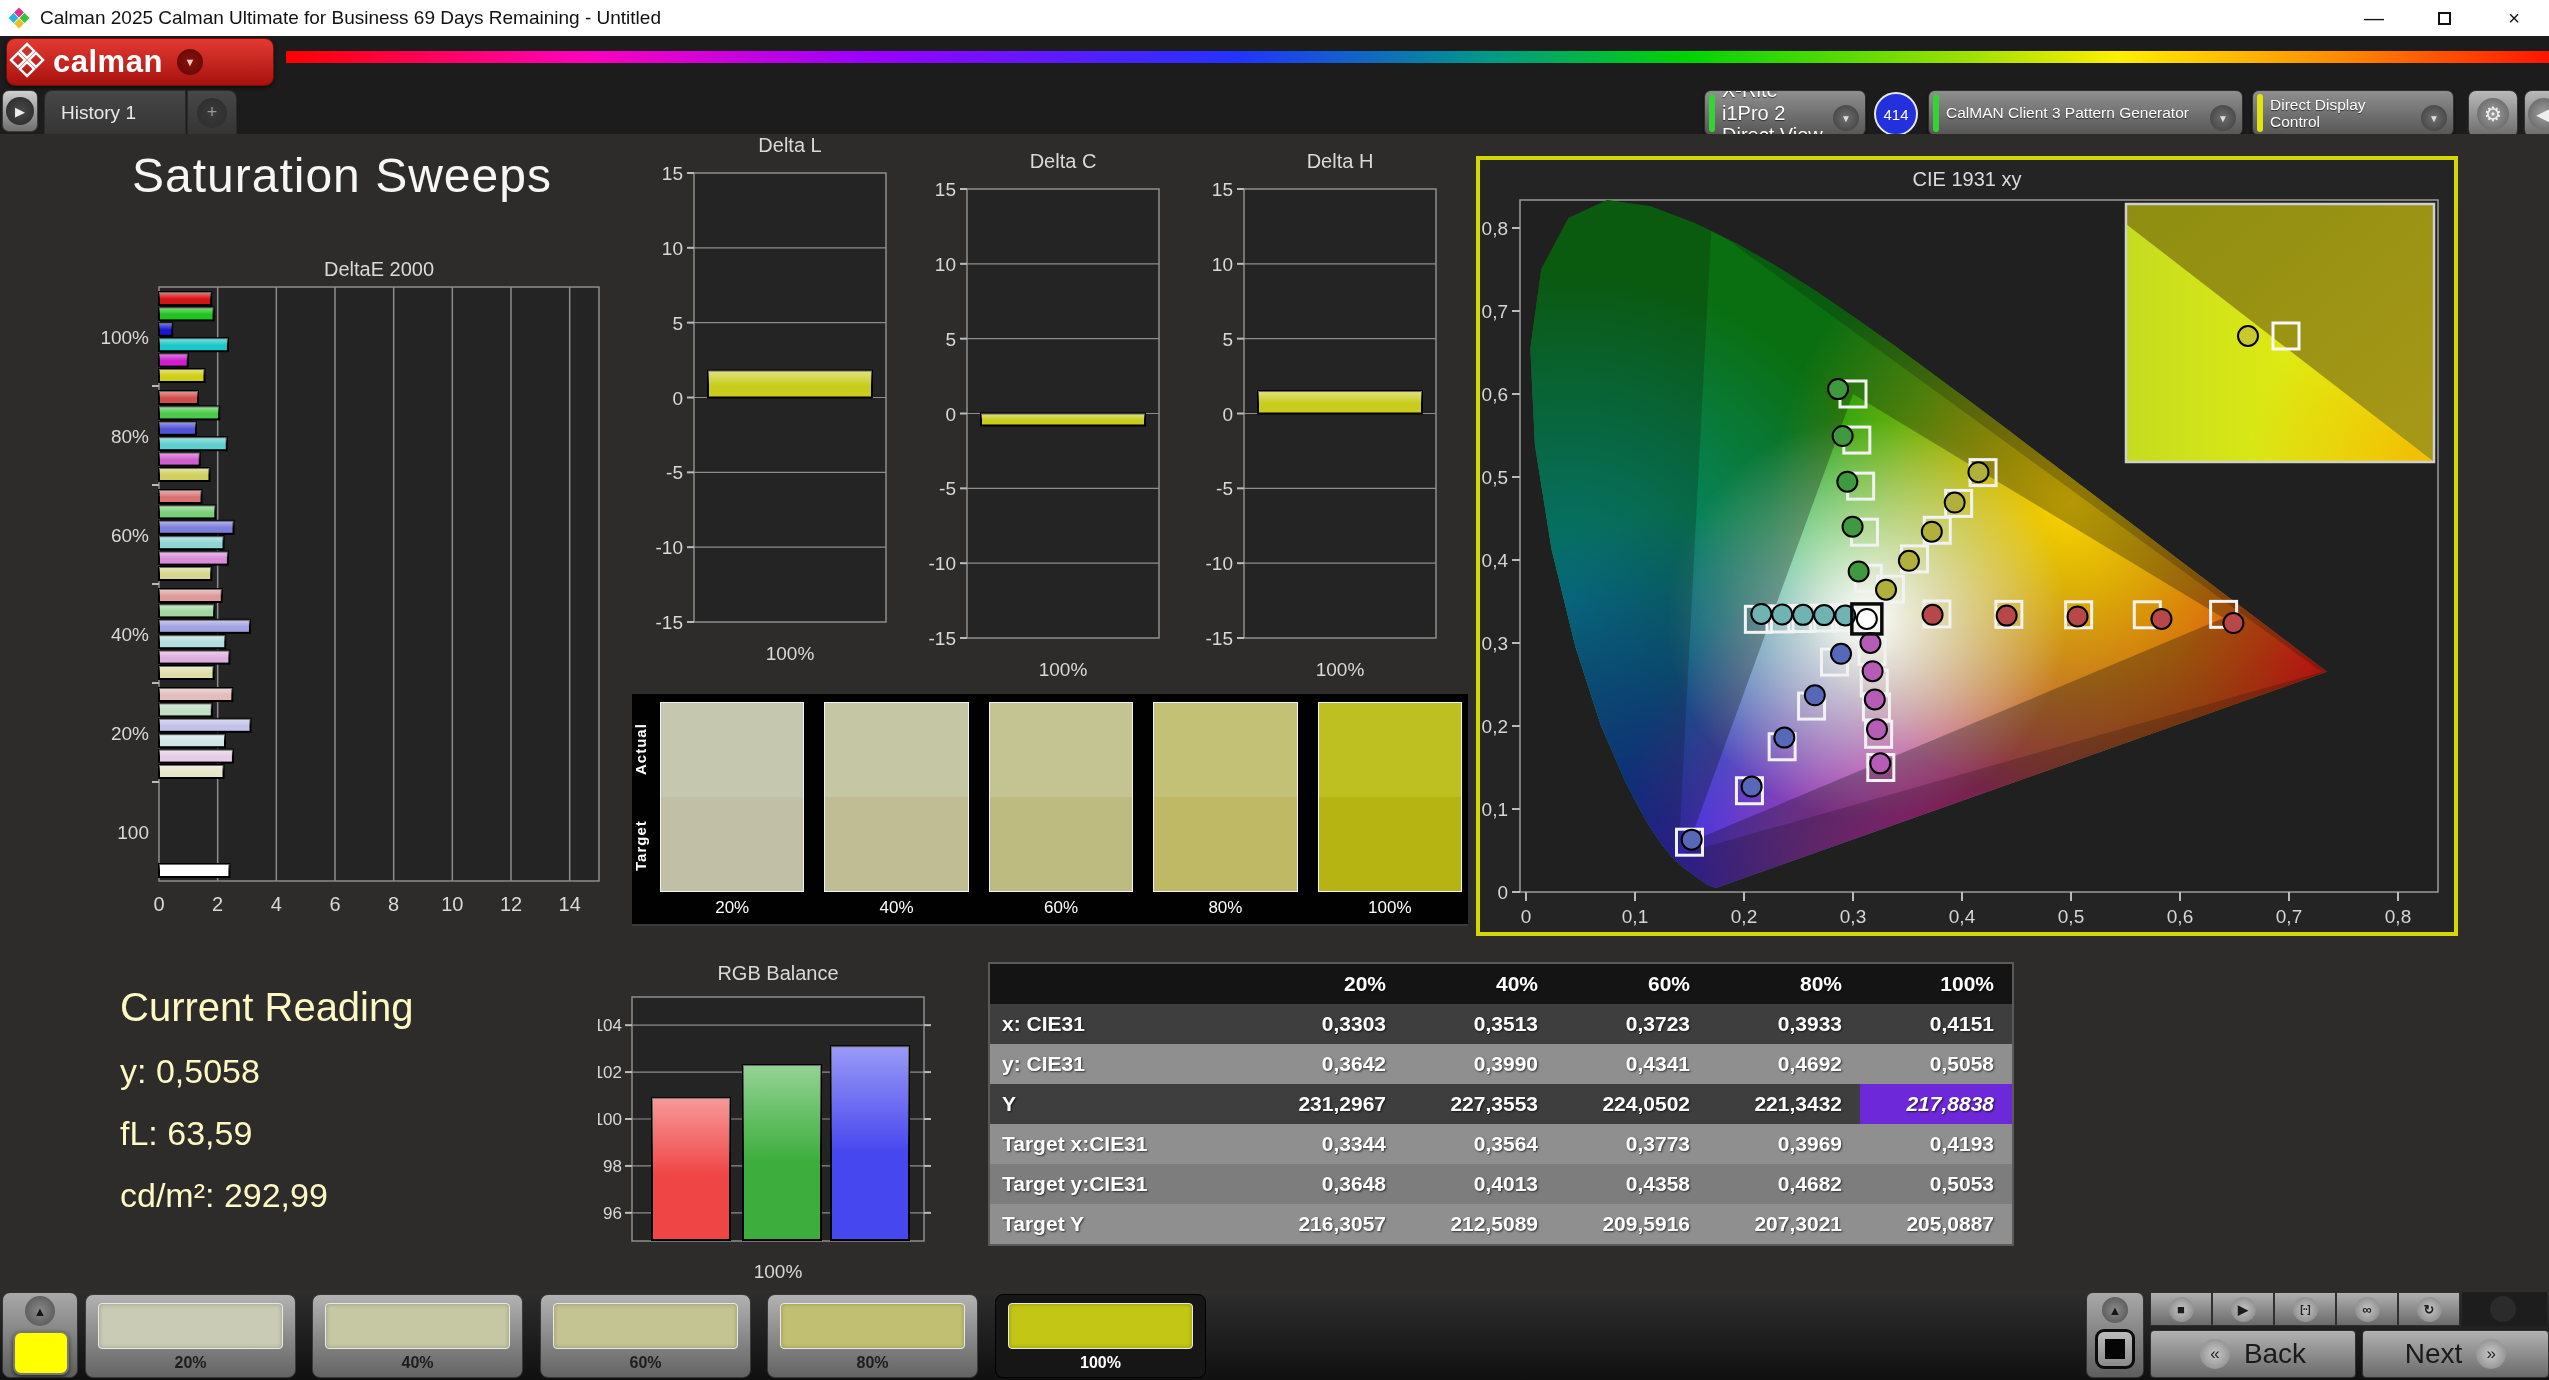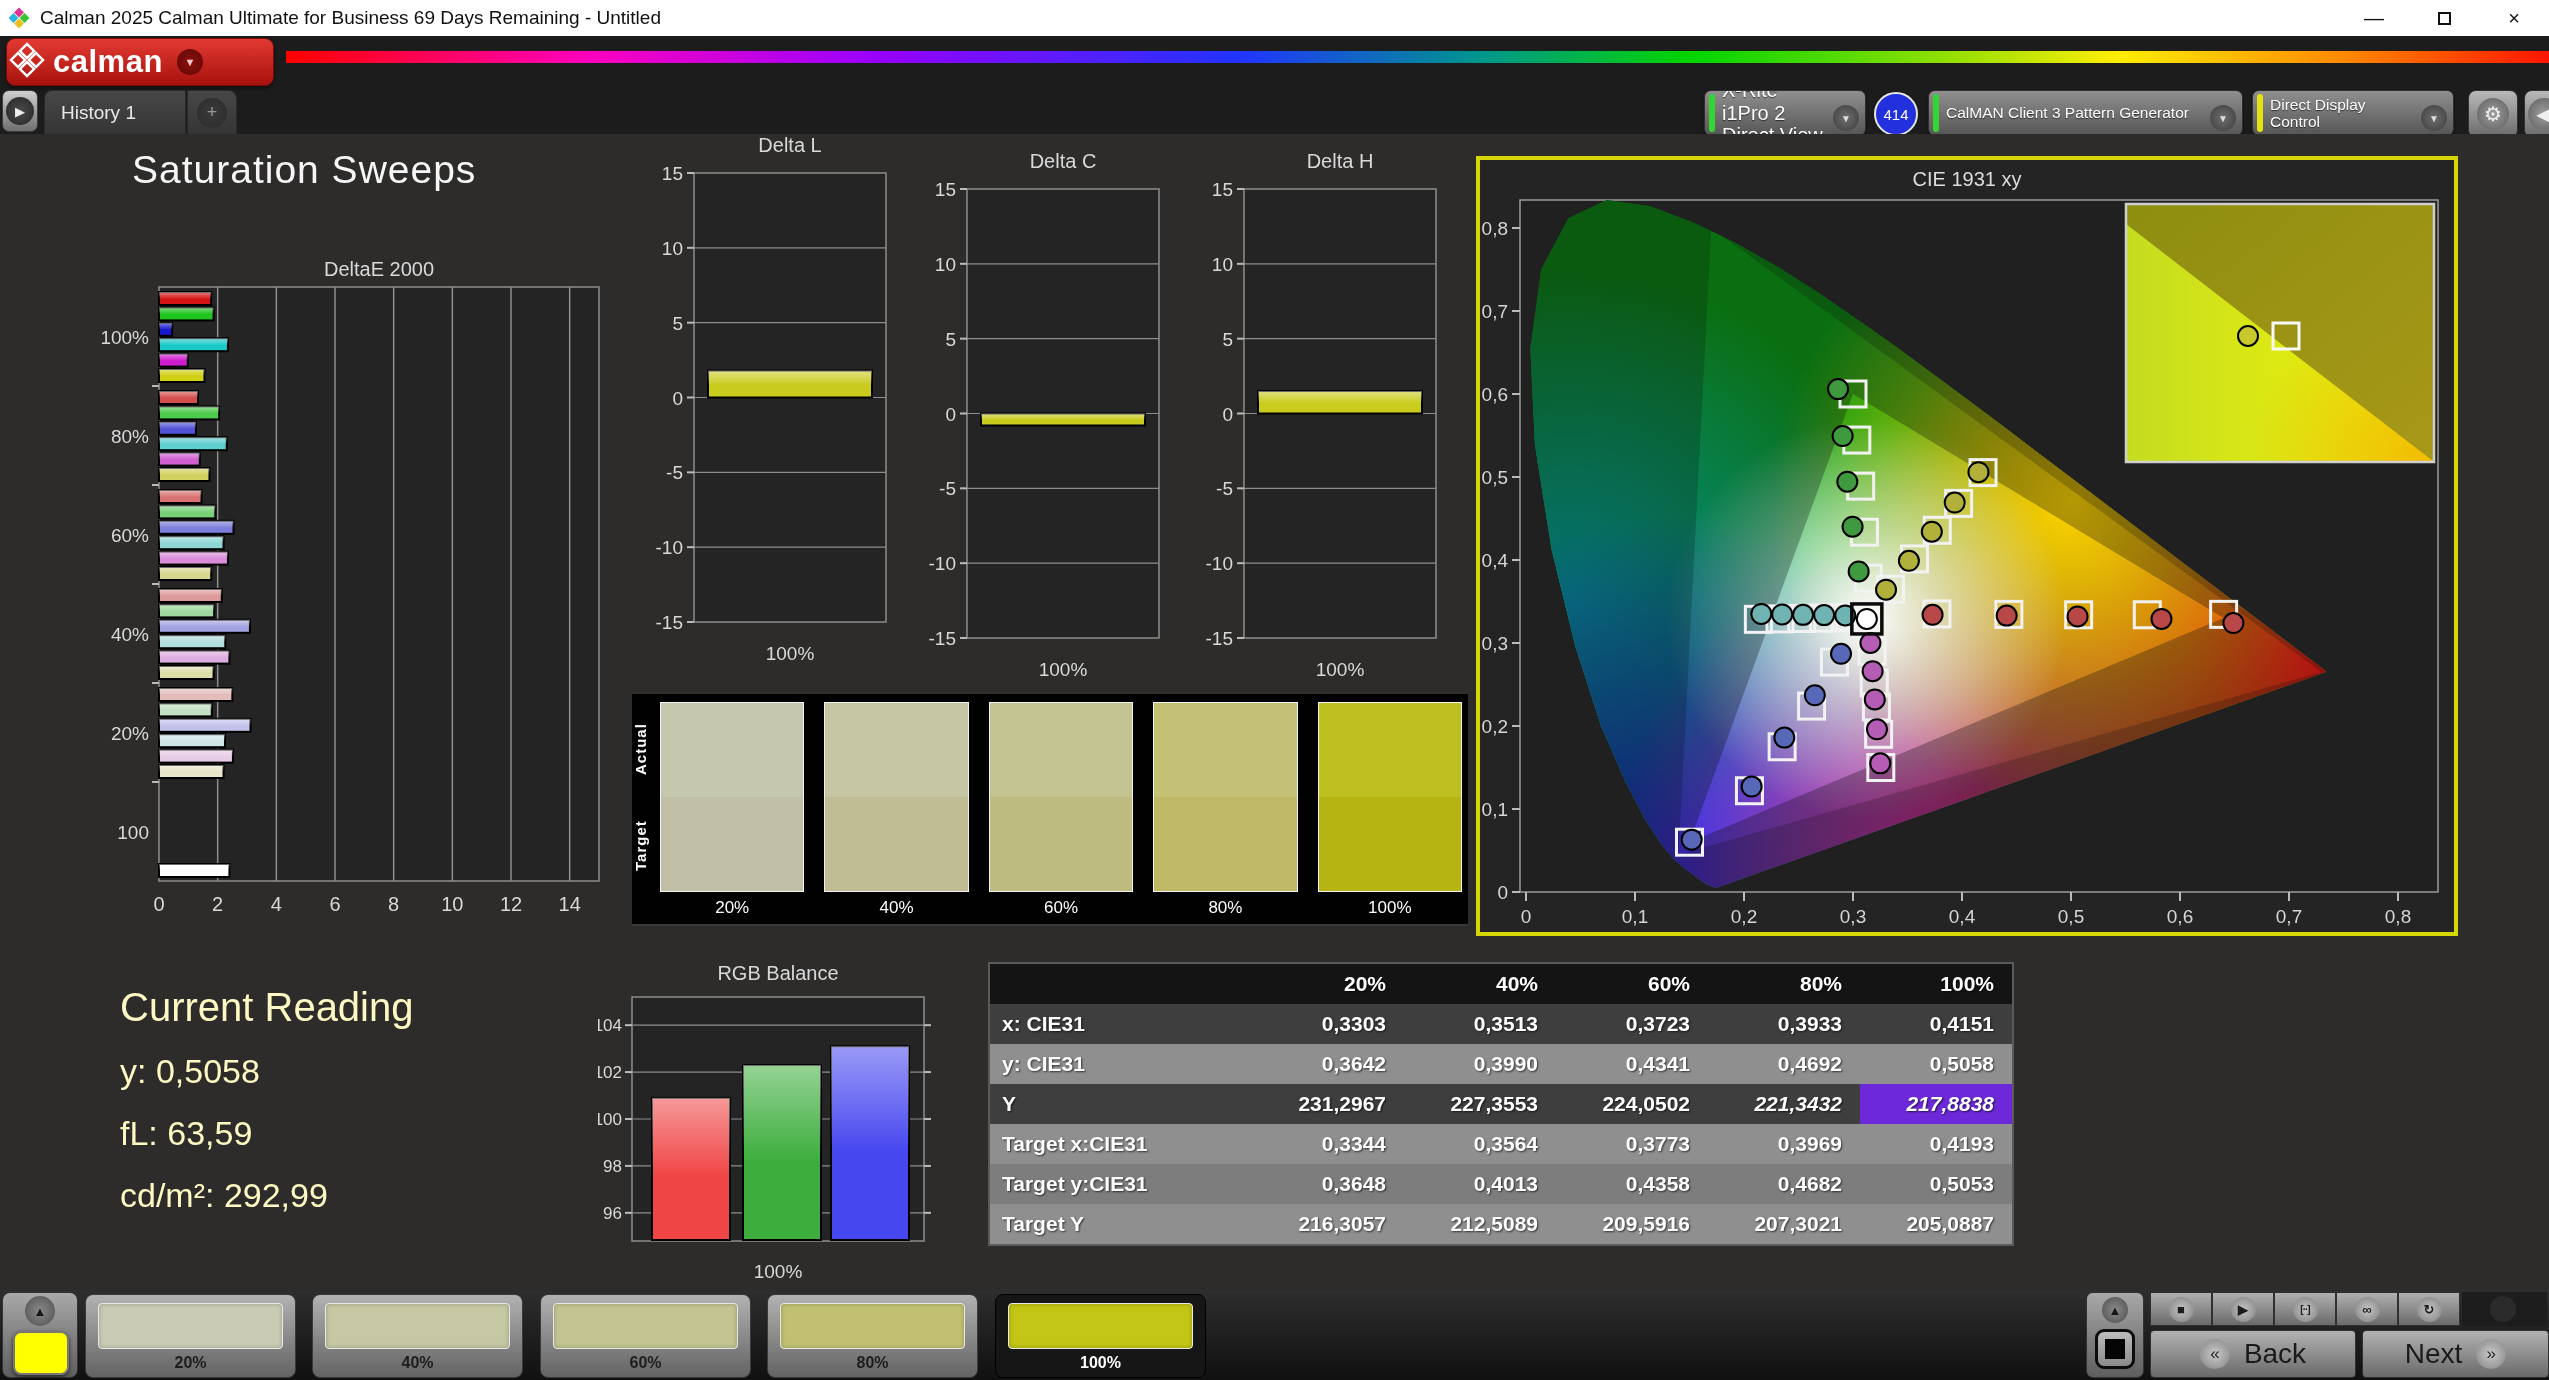--- a/index.html
+++ b/index.html
@@ -62,21 +62,21 @@
         background:#2230dd; border:2px solid #e8e8e8; color:#fff; font-size:15px;
         display:flex; align-items:center; justify-content:center; }
   .tool-btn { position:absolute; top:54px; height:48px; border-radius:8px;
         background:linear-gradient(#b9b9b9,#6a6a6a); border:1px solid #333;
         display:flex; align-items:center; justify-content:center; }
   .tool-btn .circ { width:32px; height:32px; border-radius:50%; background:radial-gradient(#9f9f9f,#5c5c5c);
         color:#efefef; font-size:20px; display:flex; align-items:center; justify-content:center; }
 
   
   .main { position:absolute; left:0; top:134px; width:2549px; height:1156px; background:#2d2c2b; }
-  .page-title { position:absolute; left:132px; top:14px; font-size:39px; color:#f6f6f6; letter-spacing:1px; }
+  .page-title { position:absolute; left:132px; top:14px; font-size:48px; color:#f6f6f6; letter-spacing:1px; }
 
   .chart-title { color:#d9d9d9; font-size:20px; text-align:center; }
   .xlabel { color:#d9d9d9; font-size:19px; text-align:center; }
 
   .deltae-wrap   { position:absolute; left:60px;  top:124px; width:560px; height:700px; }
   .deltal-wrap   { position:absolute; left:650px; top:0; width:240px; height:560px; }
   .deltac-wrap   { position:absolute; left:923px; top:16px; width:240px; height:560px; }
   .deltah-wrap   { position:absolute; left:1200px;top:16px; width:240px; height:560px; }
 
   .swatch-panel { position:absolute; left:632px; top:560px; width:836px; height:232px; background:#010101;
@@ -698,21 +698,21 @@
         <div class="cell lbl" style="background: rgb(143, 143, 143);">y: CIE31</div>
         <div class="cell" style="background: rgb(143, 143, 143);">0,3642</div>
         <div class="cell" style="background: rgb(143, 143, 143);">0,3990</div>
         <div class="cell" style="background: rgb(143, 143, 143);">0,4341</div>
         <div class="cell" style="background: rgb(143, 143, 143);">0,4692</div>
         <div class="cell" style="background: rgb(143, 143, 143);">0,5058</div>
         <div class="cell lbl" style="background: rgb(62, 62, 62);">Y</div>
         <div class="cell" style="background: rgb(62, 62, 62);">231,2967</div>
         <div class="cell" style="background: rgb(62, 62, 62);">227,3553</div>
         <div class="cell" style="background: rgb(62, 62, 62);">224,0502</div>
-        <div class="cell" style="background: rgb(62, 62, 62); font-style: italic;">221,3432</div>
+        <div class="cell" style="background: rgb(62, 62, 62);">221,3432</div>
         <div class="cell" style="background: #6d28d9; font-style: italic;">217,8838</div>
         <div class="cell lbl" style="background: rgb(143, 143, 143);">Target x:CIE31</div>
         <div class="cell" style="background: rgb(143, 143, 143);">0,3344</div>
         <div class="cell" style="background: rgb(143, 143, 143);">0,3564</div>
         <div class="cell" style="background: rgb(143, 143, 143);">0,3773</div>
         <div class="cell" style="background: rgb(143, 143, 143);">0,3969</div>
         <div class="cell" style="background: rgb(143, 143, 143);">0,4193</div>
         <div class="cell lbl" style="background: rgb(125, 125, 125);">Target y:CIE31</div>
         <div class="cell" style="background: rgb(125, 125, 125);">0,3648</div>
         <div class="cell" style="background: rgb(125, 125, 125);">0,4013</div>

